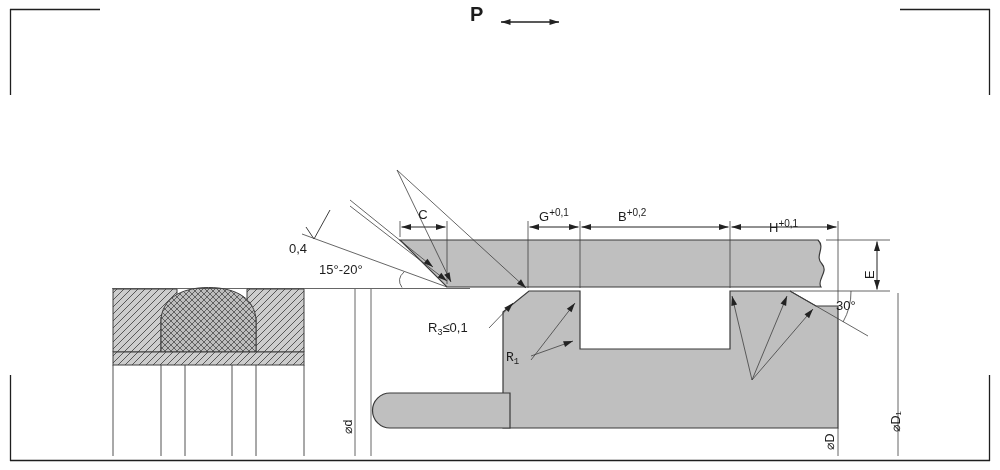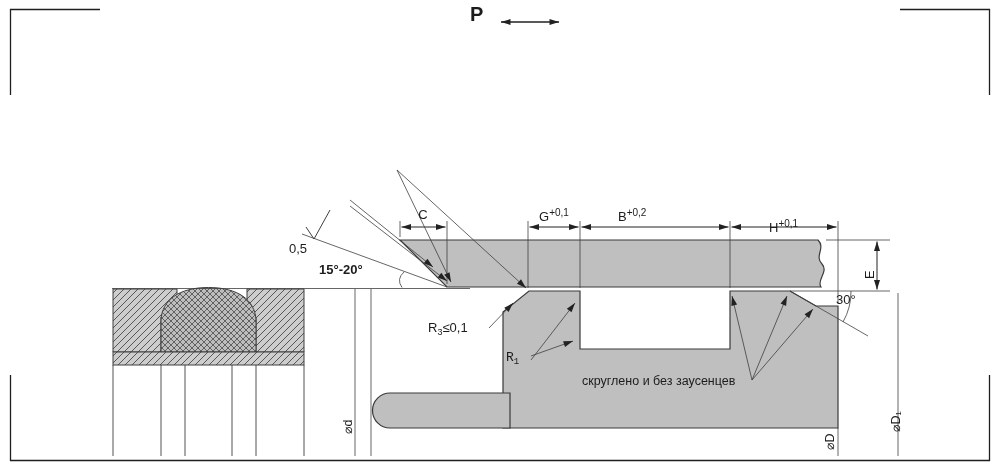--- a/index.html
+++ b/index.html
@@ -118,51 +118,50 @@
       <line x1="752" y1="380" x2="732" y2="296" marker-end="url(#arr)"></line>
       <line x1="752" y1="380" x2="787" y2="296" marker-end="url(#arr)"></line>
       <line x1="752" y1="380" x2="813" y2="309" marker-end="url(#arr)"></line>
     </g>
   </svg>
 
   <div class="lbl p-big" style="left:470px;top:7px;">P</div>
 
 
 
-  <div class="lbl" style="left:289px;top:241px;">0,5</div>
+  <div class="lbl" style="left:289px;top:241px;">0,4</div>
 
-  <div class="lbl" style="left:319px;top:262px;font-weight:bold;">15°-20°</div>
+  <div class="lbl" style="left:319px;top:262px;">15°-20°</div>
 
   <div class="lbl center" style="left:413px;top:207px;width:20px;">C</div>
 
   <div class="lbl" style="left:539px;top:205px;">
     <span>G</span><span class="sup">+0,1</span>
   </div>
 
   <div class="lbl" style="left:618px;top:205px;">
     <span>B</span><span class="sup">+0,2</span>
   </div>
 
   <div class="lbl" style="left:769px;top:216px;">
     <span>H</span><span class="sup">+0,1</span>
   </div>
 
   <div class="lbl rot" style="left:862px;top:279px;">E</div>
 
-  <div class="lbl" style="left:836px;top:292px;">30°</div>
+  <div class="lbl" style="left:836px;top:298px;">30°</div>
 
   <div class="lbl" style="left:428px;top:320px;">
     <span>R</span><span class="sub">3</span><span>≤0,1</span>
   </div>
 
   <div class="lbl" style="left:506px;top:350px;font-family:Liberation Mono, monospace;">
     <span>R</span><span class="sub">1</span>
   </div>
 
-  <div class="lbl small" style="left:582px;top:374px;">скруглено и без заусенцев</div>
 
   <div class="lbl rot small" style="left:341px;top:434px;">⌀d</div>
 
   <div class="lbl rot small" style="left:823px;top:450px;">⌀D</div>
 
   <div class="lbl rot small" style="left:889px;top:432px;">⌀D₁</div>
 
 </div>
 
 </body></html>

